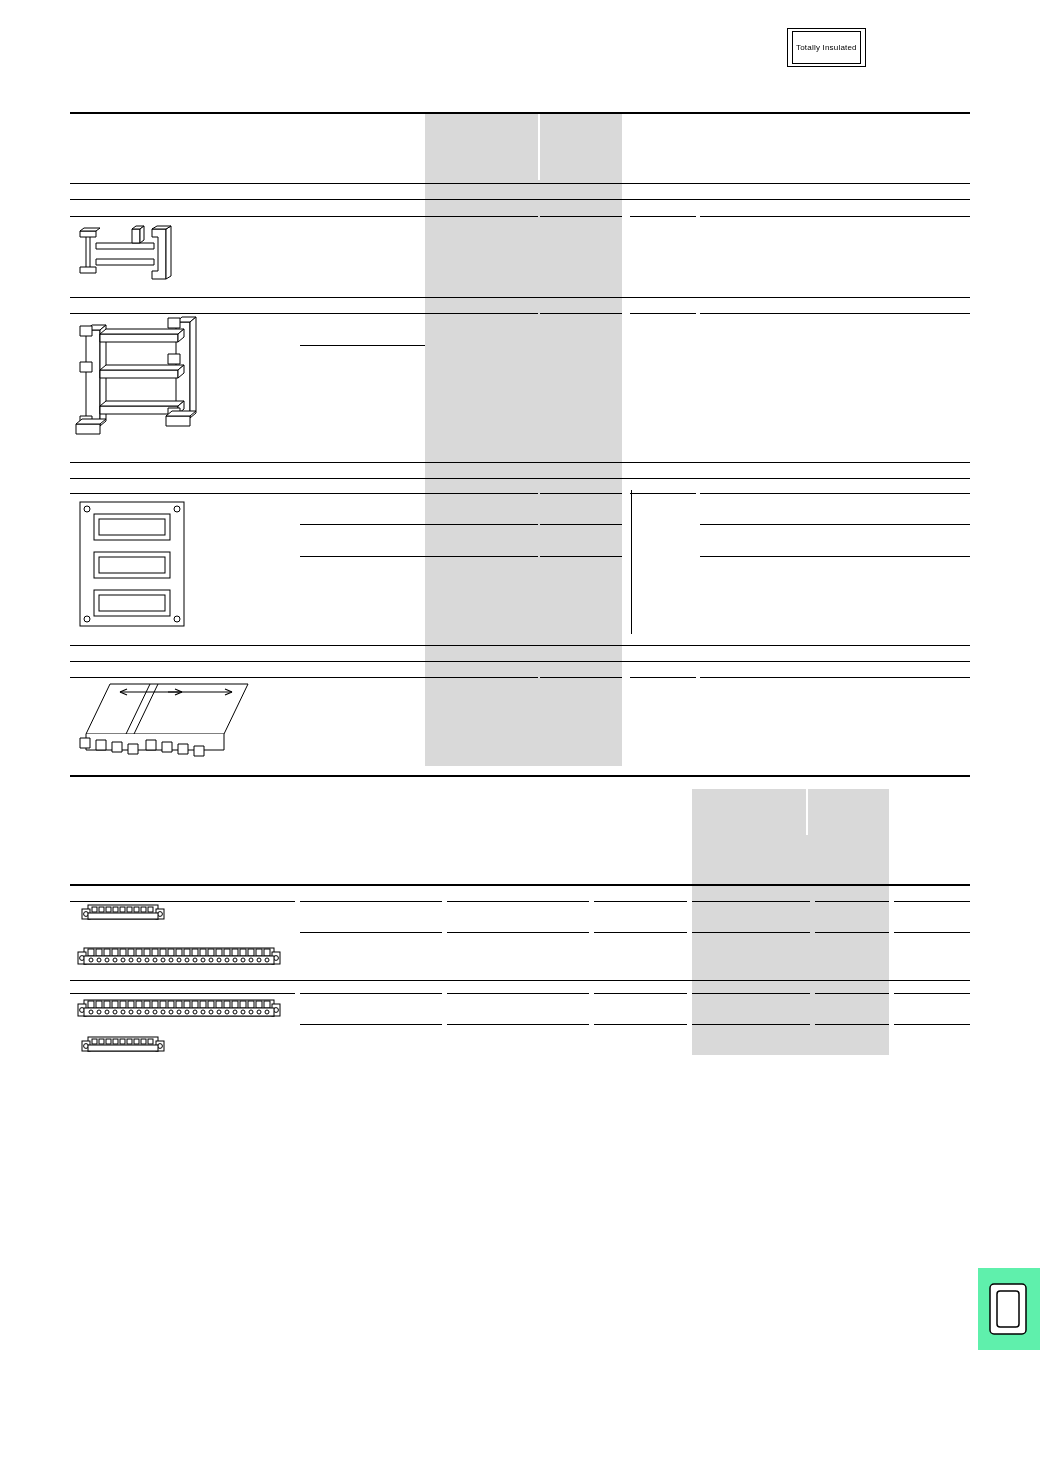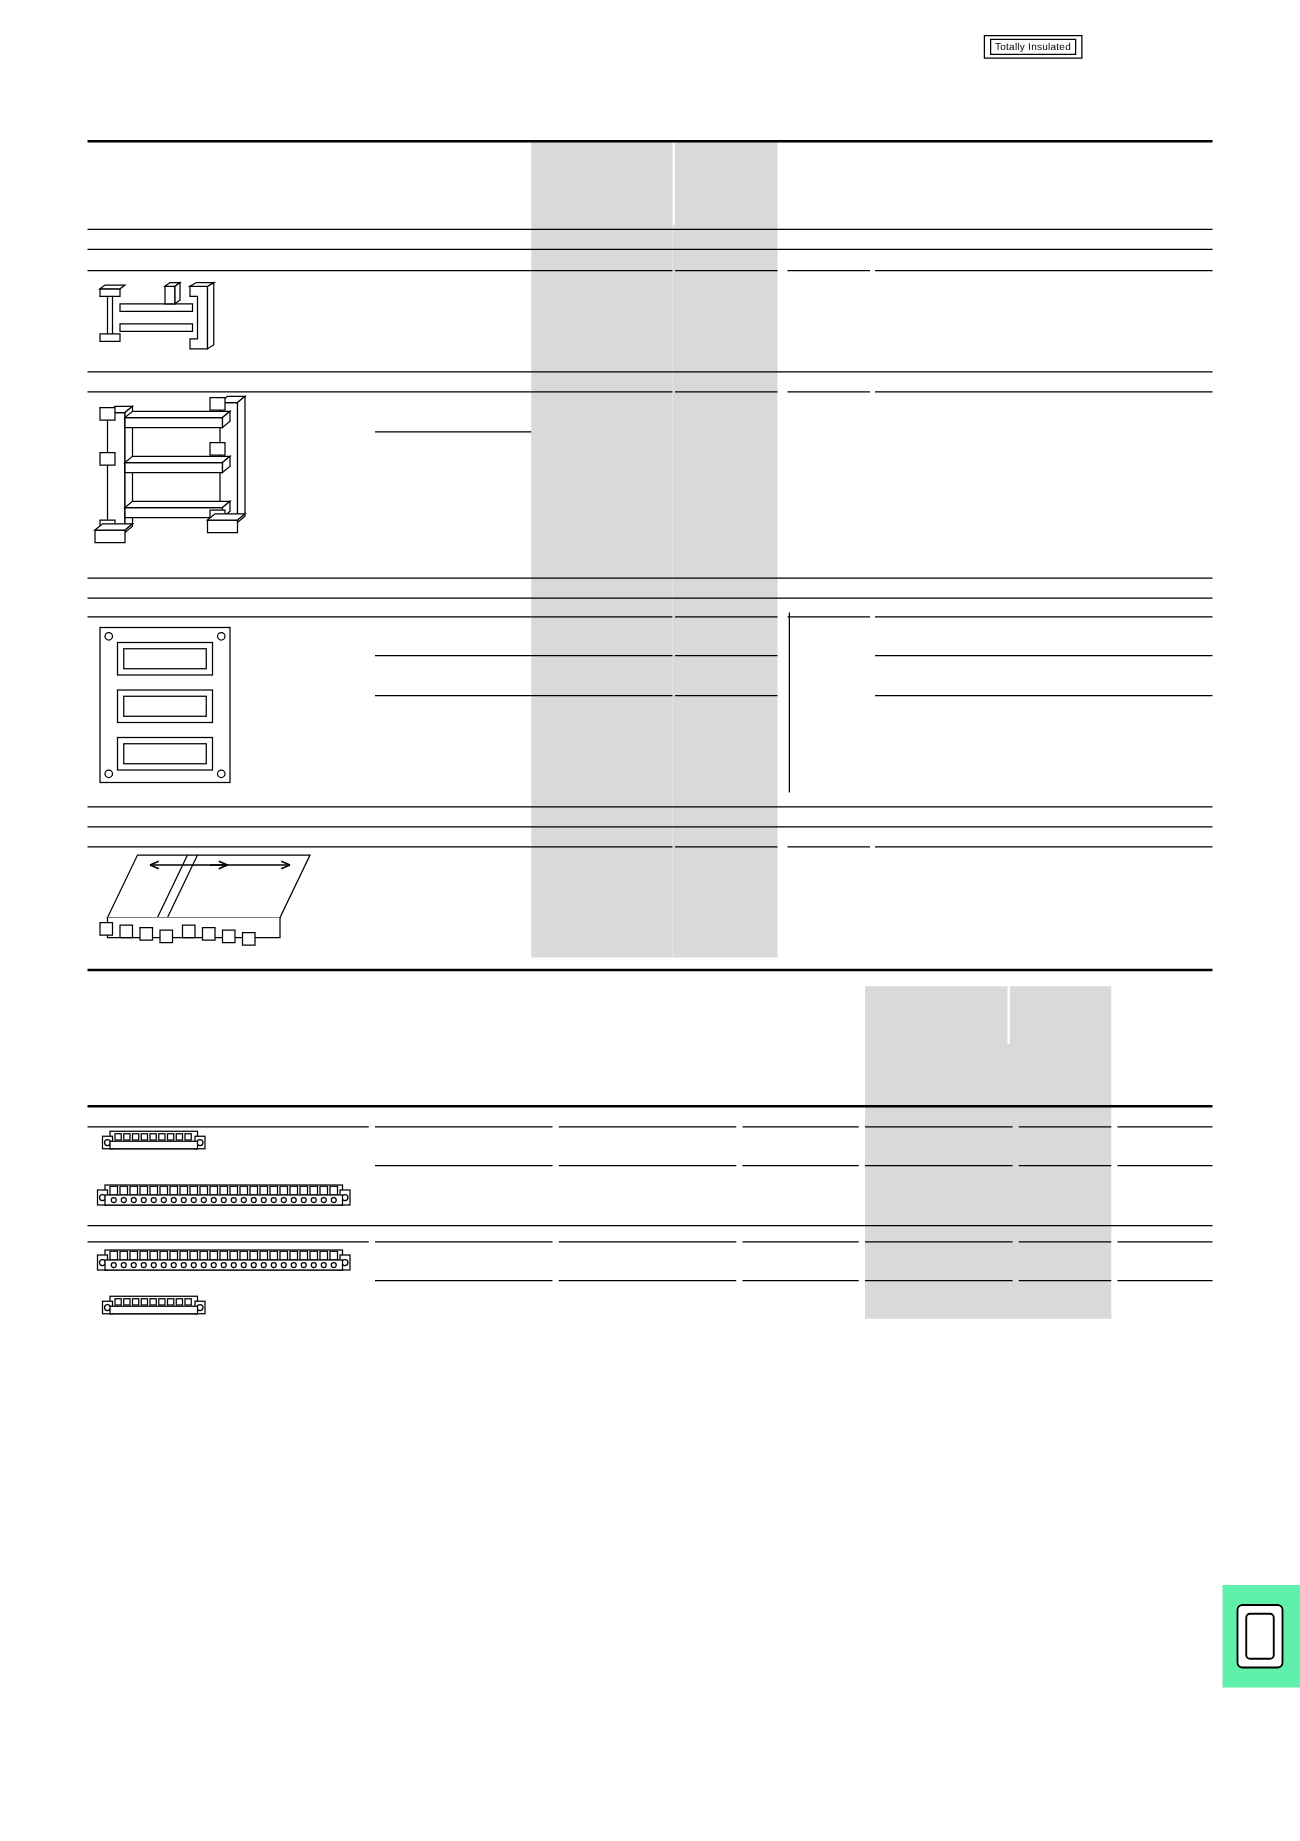--- a/index.html
+++ b/index.html
@@ -24,21 +24,21 @@
     position: absolute;
     border: 1px solid #000;
     padding: 2px 4px 2px 4px;
     font-size: 8px;
     line-height: 9px;
     letter-spacing: 0.2px;
     background: #fff;
   }
   .badge-inner {
     border: 1px solid #000;
-    padding: 1px 3px;
+    padding: 11px 3px;
   }
 
   
   .shade {
     position: absolute;
     background: #d9d9d9;
   }
 
   
   .rule {

